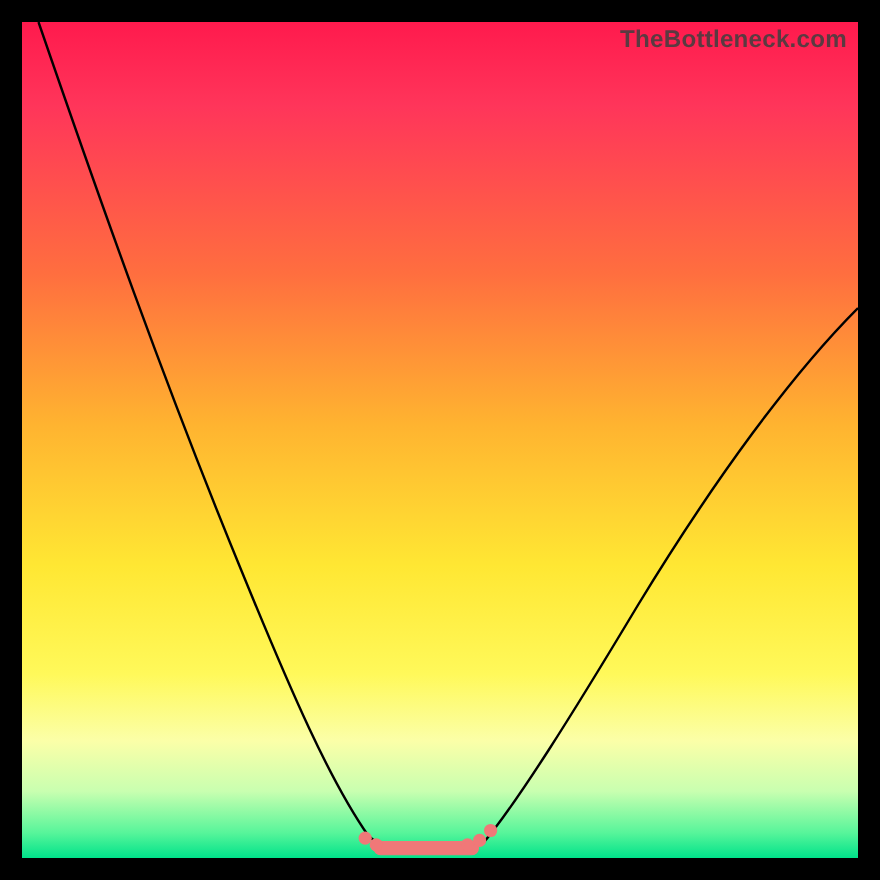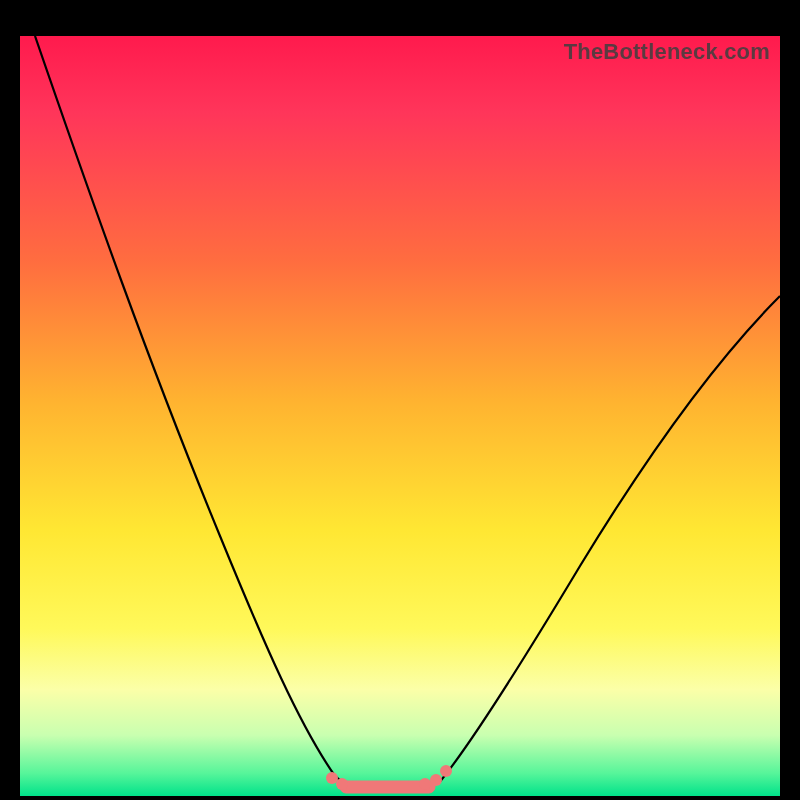--- a/index.html
+++ b/index.html
@@ -13,21 +13,21 @@
   .frame {
     position: relative;
     width: 800px;
     height: 800px;
     background: #000;
     box-sizing: border-box;
   }
   .plot-area {
     position: absolute;
     left: 20px;
-    top: 36px;
+    top: 20px;
     width: 760px;
     height: 760px;
     background: linear-gradient(to bottom,
       #ff1a4d 0%,
       #ff355a 10%,
       #ff6e3f 30%,
       #ffb330 48%,
       #ffe733 65%,
       #fff95a 78%,
       #fbffa8 86%,

